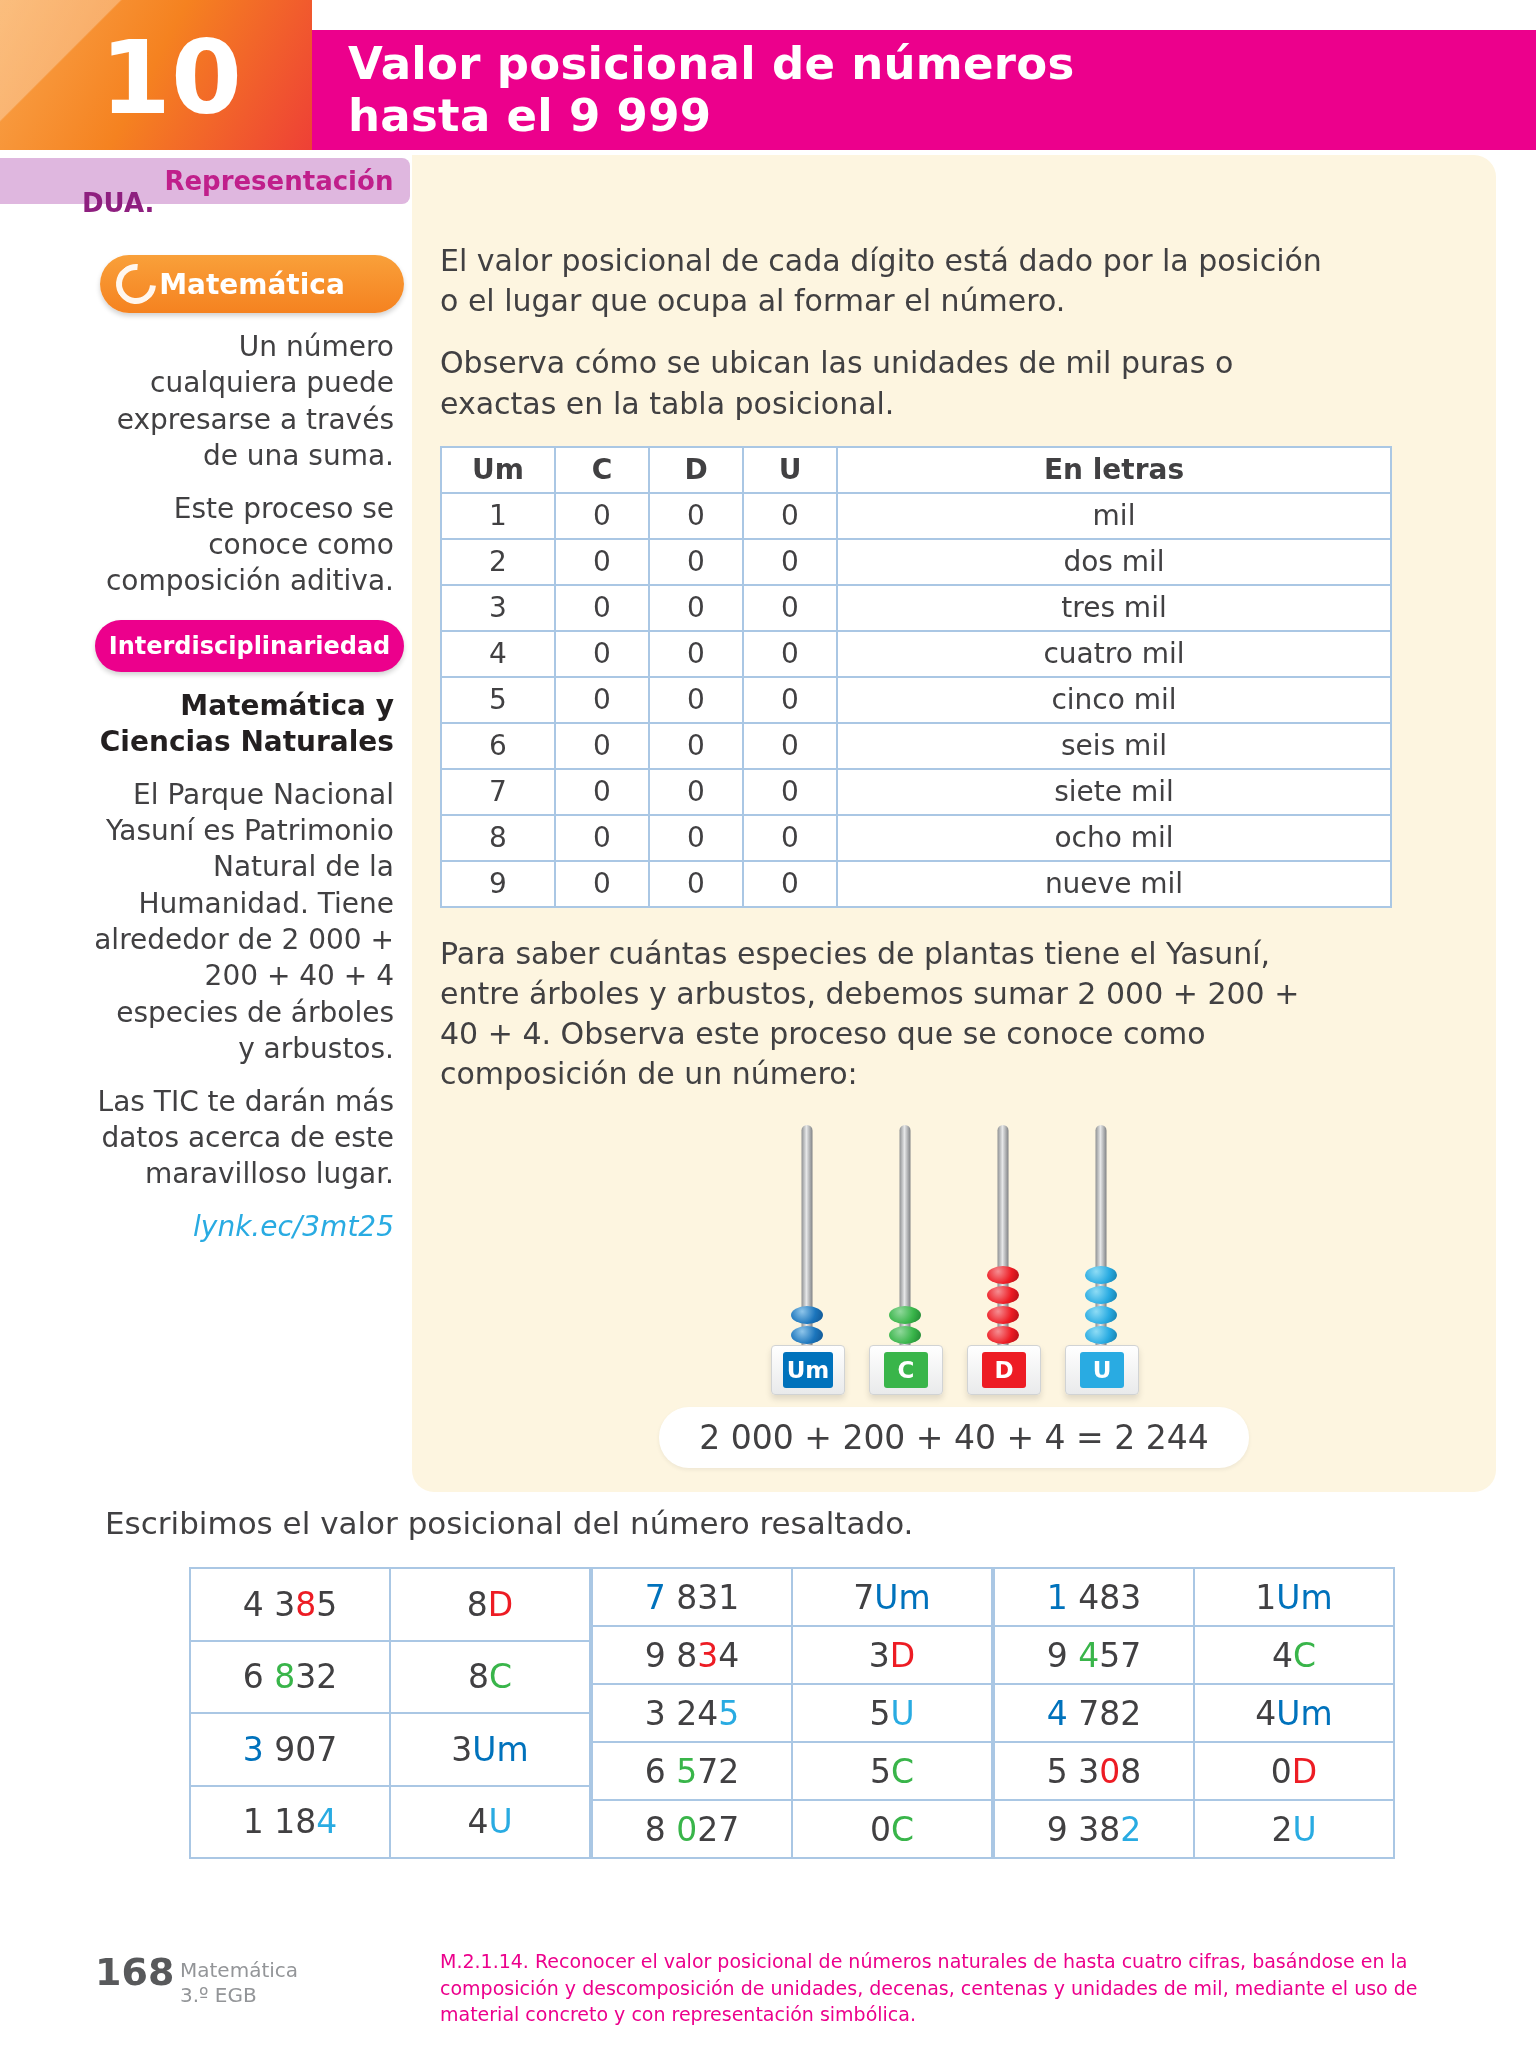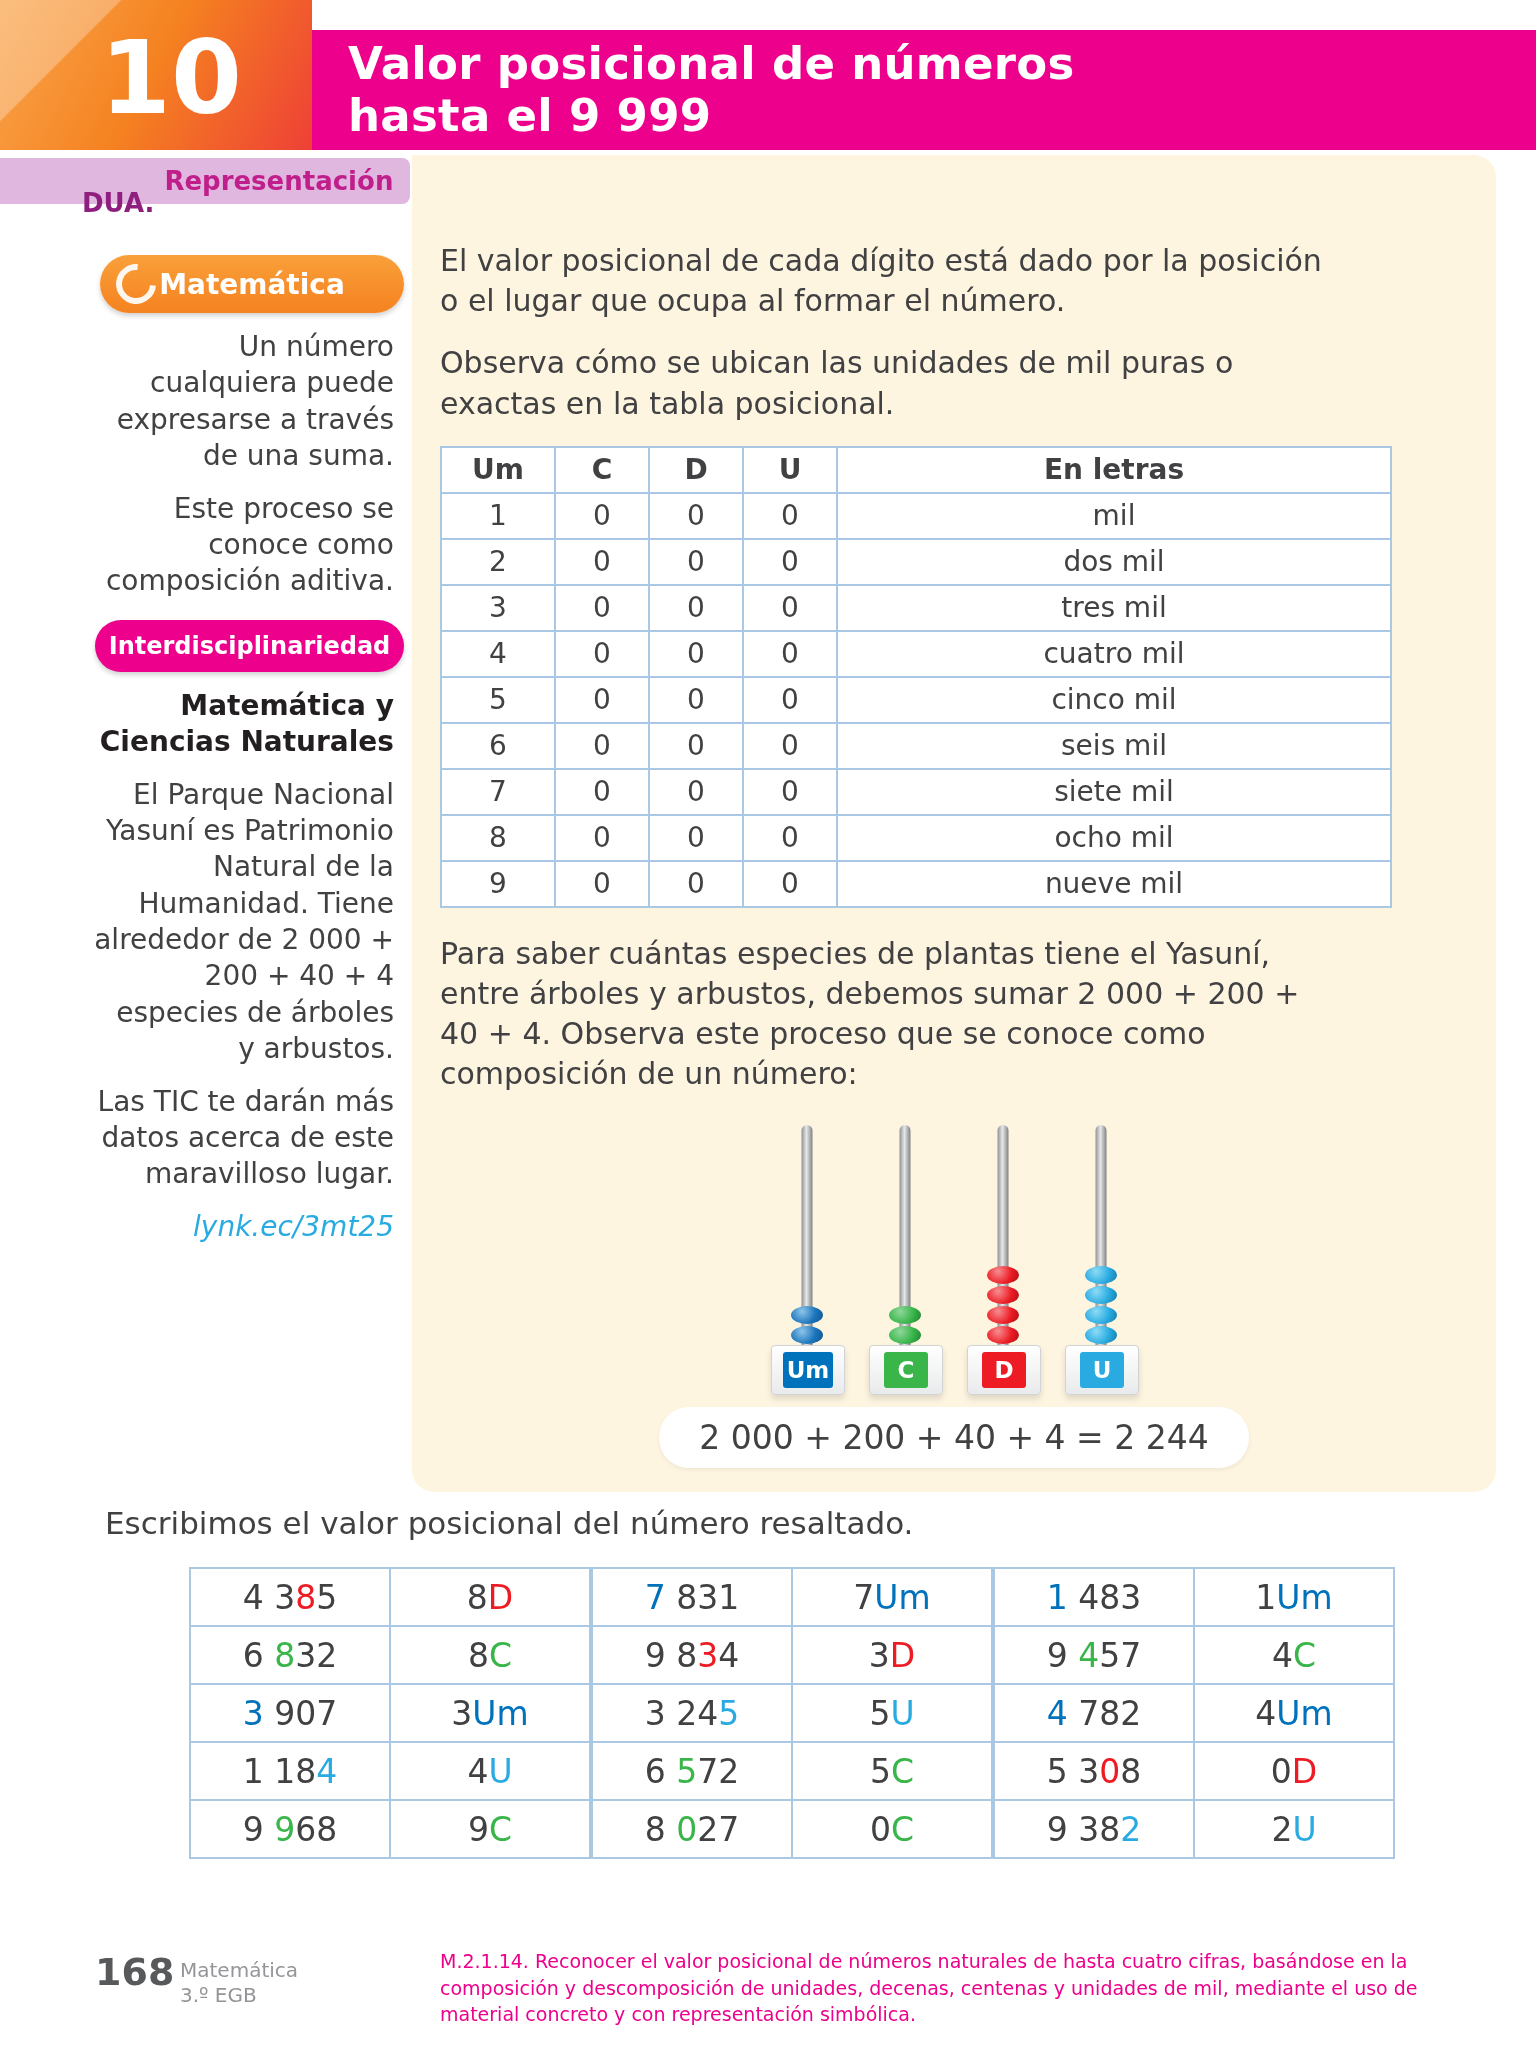--- a/index.html
+++ b/index.html
@@ -305,24 +305,20 @@
         <td><span>8</span><span class="hl" data-place="C">C</span></td>
       </tr>
       <tr>
         <td><span></span><span class="hl" data-place="Um">3</span><span> 907</span></td>
         <td><span>3</span><span class="hl" data-place="Um">Um</span></td>
       </tr>
       <tr>
         <td><span>1 18</span><span class="hl" data-place="U">4</span><span></span></td>
         <td><span>4</span><span class="hl" data-place="U">U</span></td>
       </tr>
-      <tr>
-        <td><span>9 </span><span class="hl" data-place="C">9</span><span>68</span></td>
-        <td><span>9</span><span class="hl" data-place="C">C</span></td>
-      </tr>
     </tbody>
       </table>
 
     <table class="ex-table">
       <tbody>
           <tr>
         <td><span></span><span class="hl" data-place="Um">7</span><span> 831</span></td>
         <td><span>7</span><span class="hl" data-place="Um">Um</span></td>
       </tr>
       <tr>

